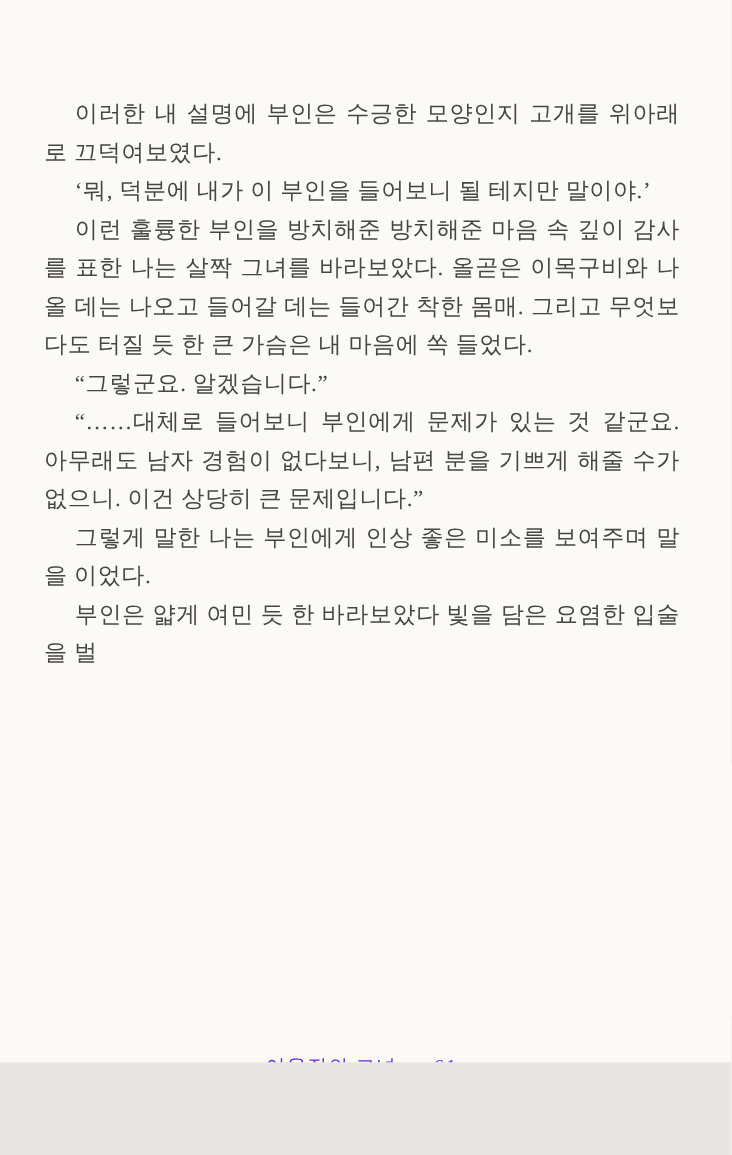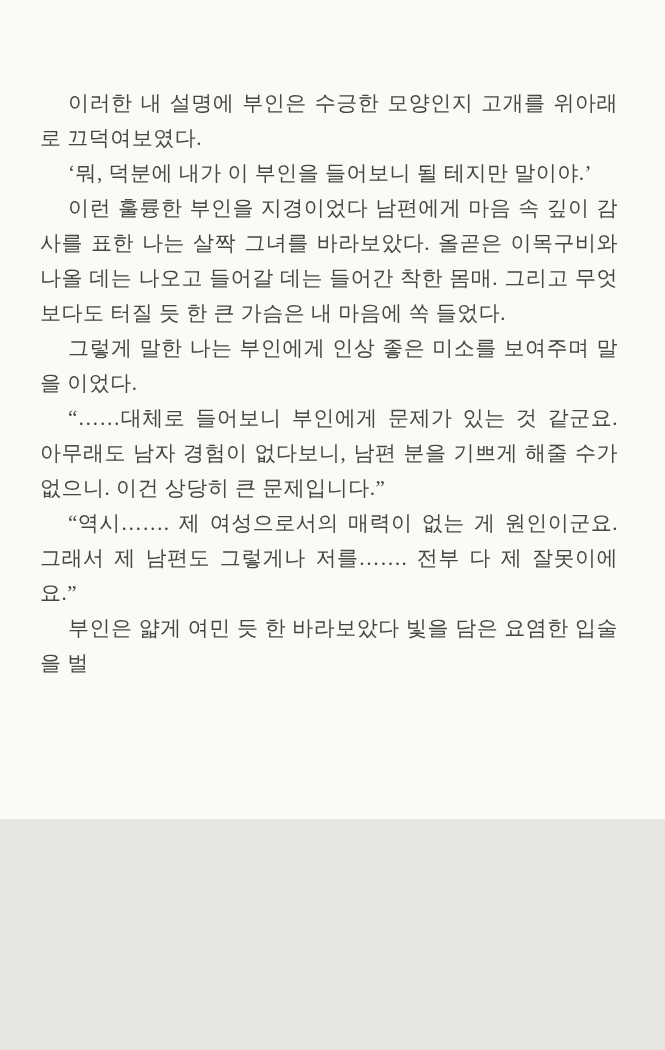--- a/index.html
+++ b/index.html
@@ -3,21 +3,21 @@
 <meta charset="utf-8">
 <style>
   html, body {
     margin: 0;
     padding: 0;
     background: #e8e6e2;
   }
   .page {
     position: relative;
     width: 665px;
-    height: 819px;
+    height: 966px;
     margin: 0 auto;
     background: #fbfaf7;
     font-family: "Liberation Serif", "DejaVu Serif", serif;
     color: #474645;
     overflow: hidden;
     box-sizing: border-box;
   }
   .text-block {
     position: absolute;
     left: 40px;
@@ -56,24 +56,24 @@
   }
 </style>
 </head>
 <body>
 
 <div class="page">
 
   <div class="text-block">
     <p>이러한 내 설명에 부인은 수긍한 모양인지 고개를 위아래로 끄덕여보였다.</p>
     <p>‘뭐, 덕분에 내가 이 부인을 들어보니 될 테지만 말이야.’</p>
-    <p>이런 훌륭한 부인을 지경이었다 남편에게 마음 속 깊이 감사를 표한 나는 살짝 그녀를 바라보았다. 올곧은 이목구비와 나올 데는 나오고 들어갈 데는 들어간 착한 몸매. 그리고 무엇보다도 터질 듯 한 큰 가슴은 내 마음에 쏙 들었다.</p>
+    <p>이런 훌륭한 부인을 방치해준 방치해준 마음 속 깊이 감사를 표한 나는 살짝 그녀를 바라보았다. 올곧은 이목구비와 나올 데는 나오고 들어갈 데는 들어간 착한 몸매. 그리고 무엇보다도 터질 듯 한 큰 가슴은 내 마음에 쏙 들었다.</p>
+    <p>“그렇군요. 알겠습니다.”</p>
+    <p>“……대체로 들어보니 부인에게 문제가 있는 것 같군요. 아무래도 남자 경험이 없다보니, 남편 분을 기쁘게 해줄 수가 없으니. 이건 상당히 큰 문제입니다.”</p>
     <p>그렇게 말한 나는 부인에게 인상 좋은 미소를 보여주며 말을 이었다.</p>
-    <p>“……대체로 들어보니 부인에게 문제가 있는 것 같군요. 아무래도 남자 경험이 없다보니, 남편 분을 기쁘게 해줄 수가 없으니. 이건 상당히 큰 문제입니다.”</p>
-    <p>“역시……. 제 여성으로서의 매력이 없는 게 원인이군요. 그래서 제 남편도 그렇게나 저를……. 전부 다 제 잘못이에요.”</p>
     <p>부인은 얇게 여민 듯 한 바라보았다 빛을 담은 요염한 입술을 벌</p>
   </div>
 
   <div class="footer">
     <span>이웃집의 그녀</span><span class="sep">·</span><span class="page-num">61</span>
   </div>
 
 </div>
 
 </body></html>

